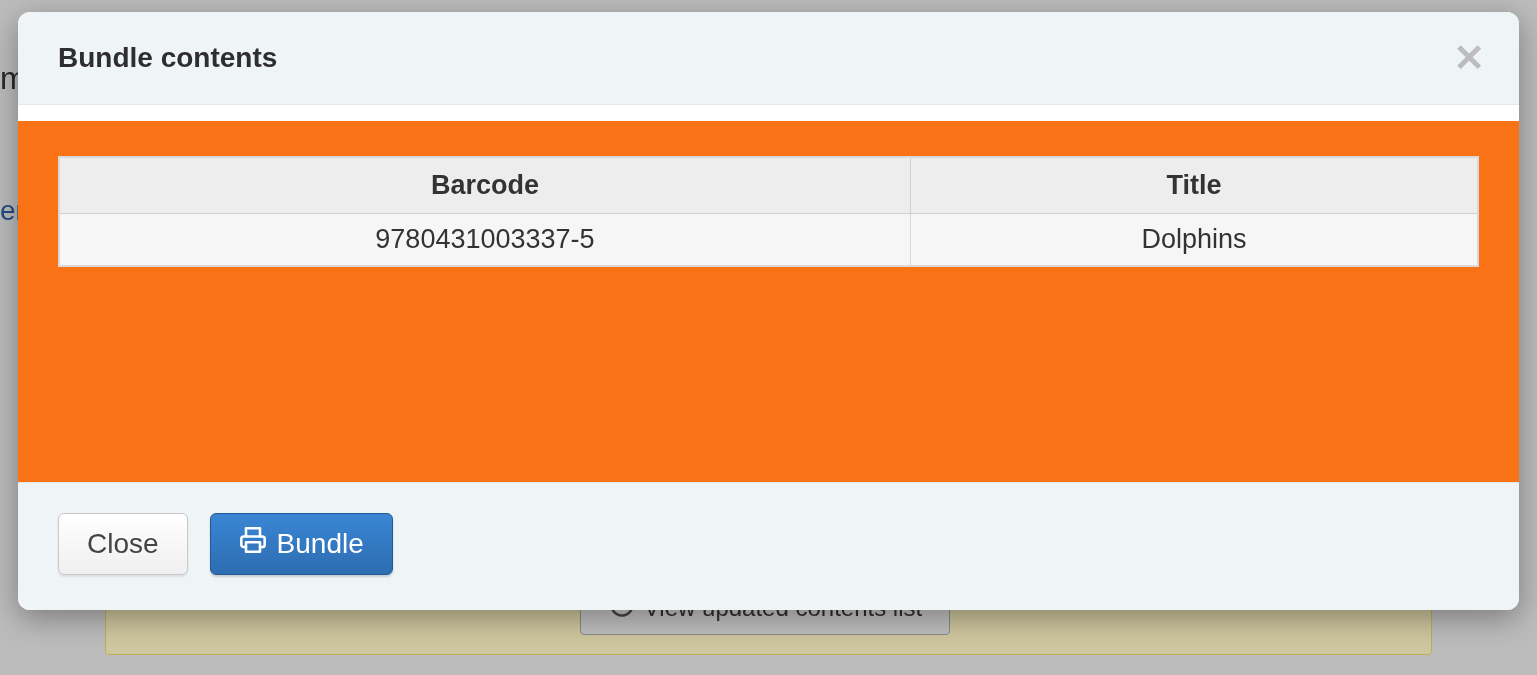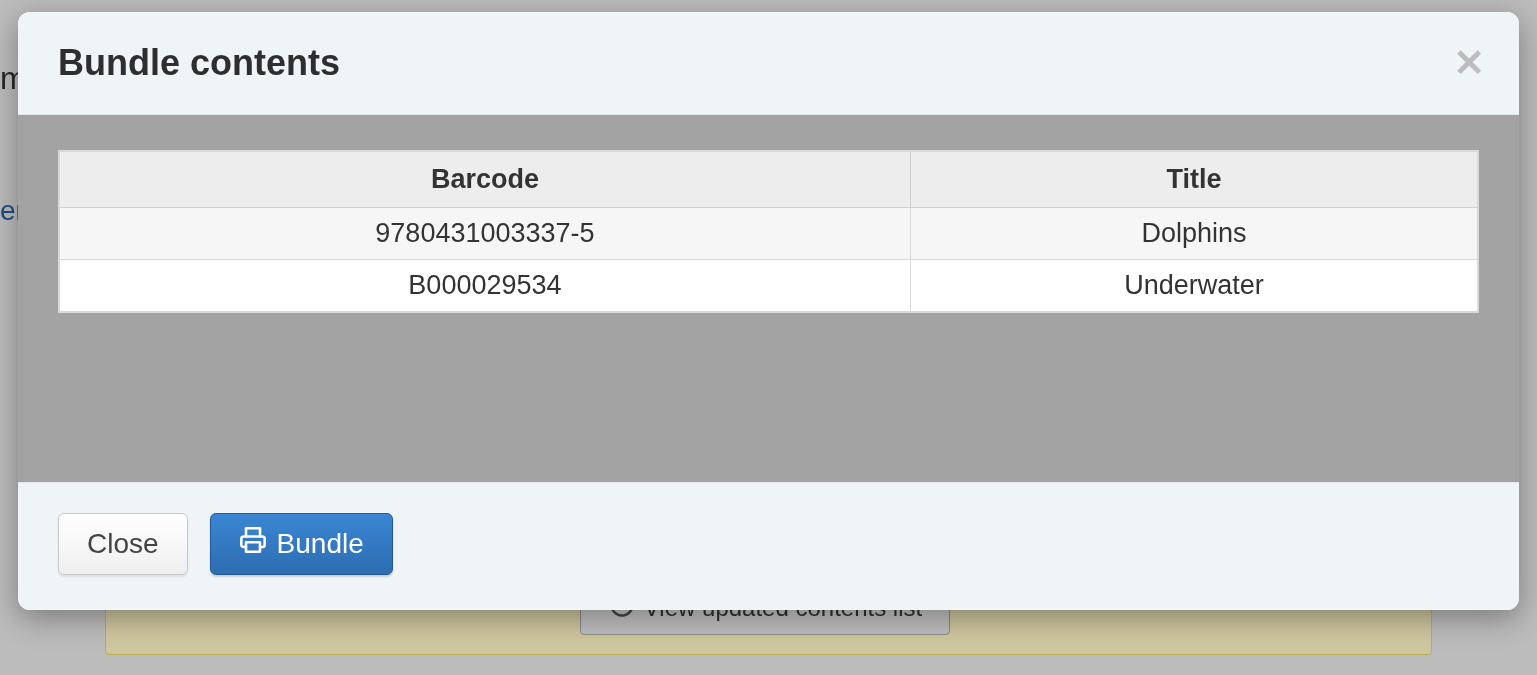--- a/index.html
+++ b/index.html
@@ -75,41 +75,42 @@
     overflow: hidden;
   }
 
   .modal-header {
     background: #eff4f6;
     border-bottom: 1px solid #e1e7ea;
     padding: 30px 40px 30px 40px;
     position: relative;
   }
   .modal-title {
-    font-size: 36px;
+    font-size: 28px;
     font-weight: 700;
     color: #2e2e2e;
     margin: 0;
   }
   .close-x {
     position: absolute;
     top: 50%;
     right: 34px;
     transform: translateY(-50%);
     font-size: 38px;
     color: #bdbdbd;
     cursor: pointer;
     line-height: 1;
     font-weight: 700;
   }
 
   .modal-body {
     flex: 1;
     padding: 35px 40px 25px 40px;
-    background: #a3a3a3;
+    background: #f97316;
+    margin-top: 16px;
   }
 
   table.contents {
     width: 100%;
     border-collapse: collapse;
     border: 2px solid #d9d9d9;
     font-size: 27px;
   }
   table.contents th {
     background: #ededed;
@@ -200,24 +201,20 @@
       <thead>
         <tr>
           <th class="col-barcode">Barcode</th>
           <th class="col-title">Title</th>
         </tr>
       </thead>
       <tbody>
         <tr>
           <td>9780431003337-5</td>
           <td>Dolphins</td>
-        </tr>
-        <tr>
-          <td>B000029534</td>
-          <td>Underwater</td>
         </tr>
       </tbody>
     </table>
   </div>
 
   <div class="modal-footer">
     <button class="btn btn-default">
       <span>Close</span>
     </button>
     <button class="btn btn-primary">

